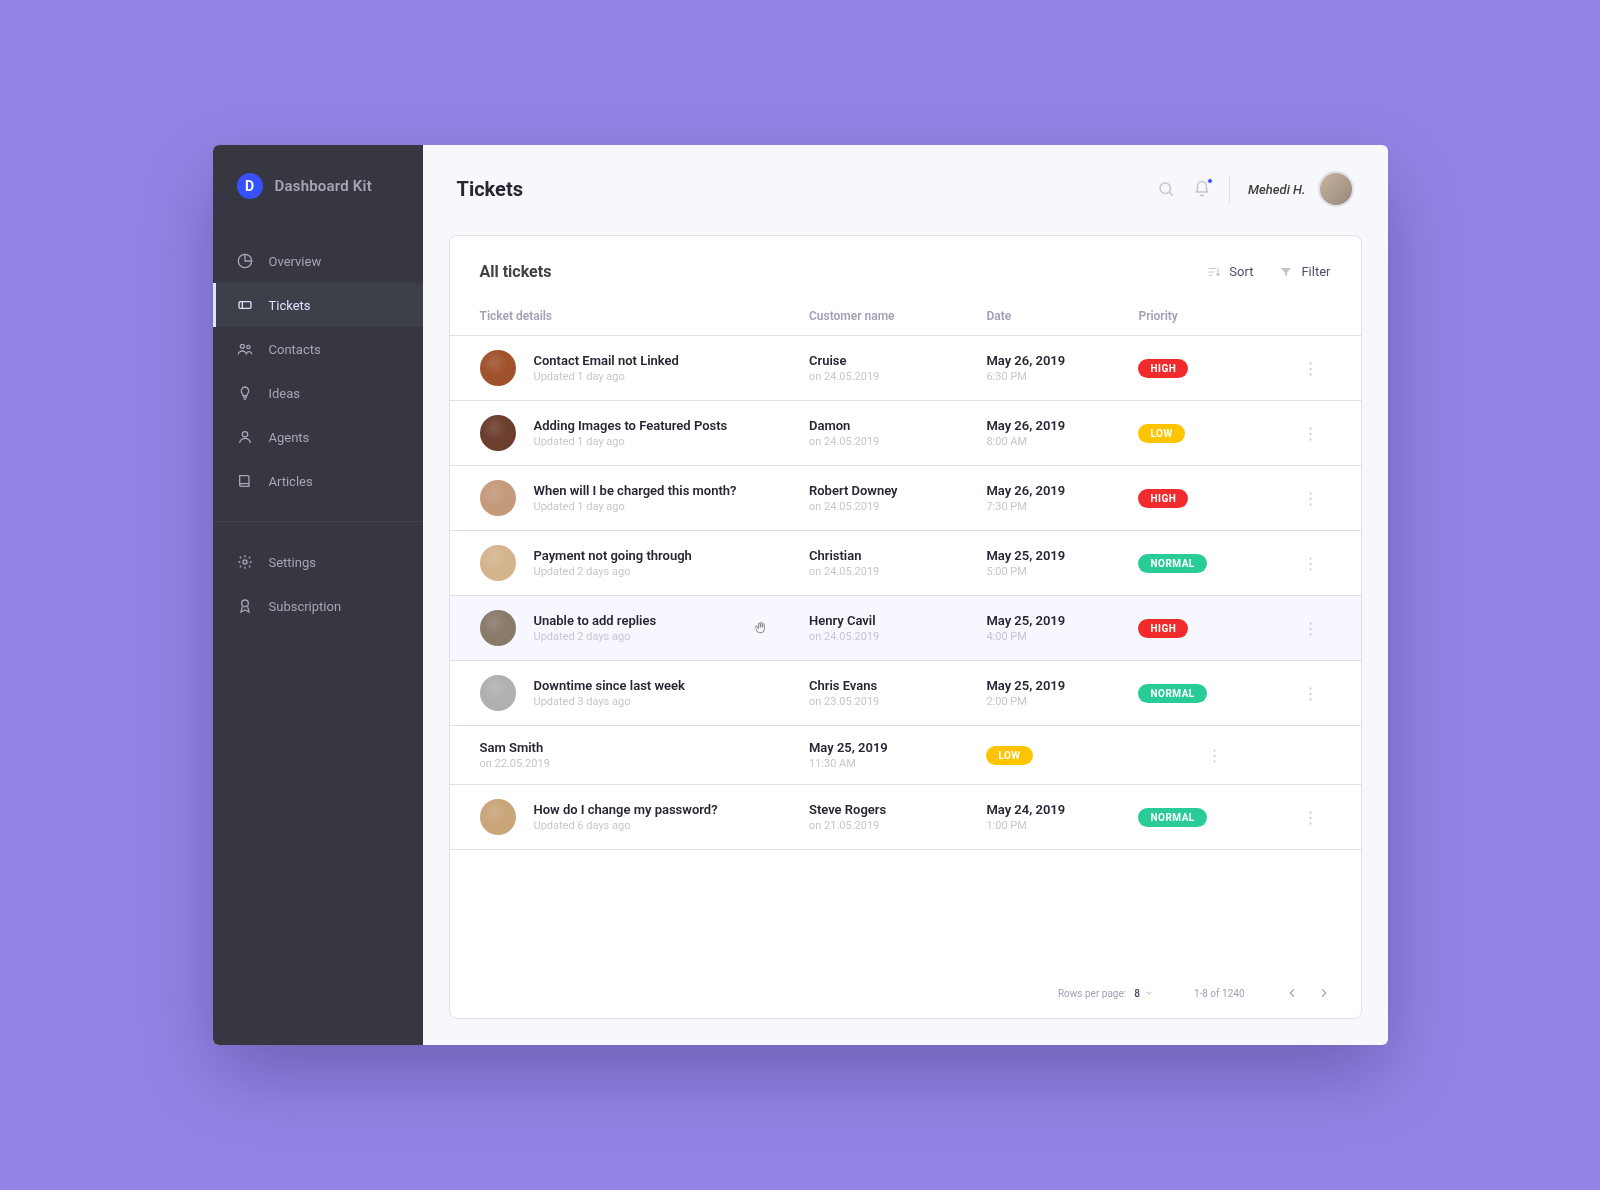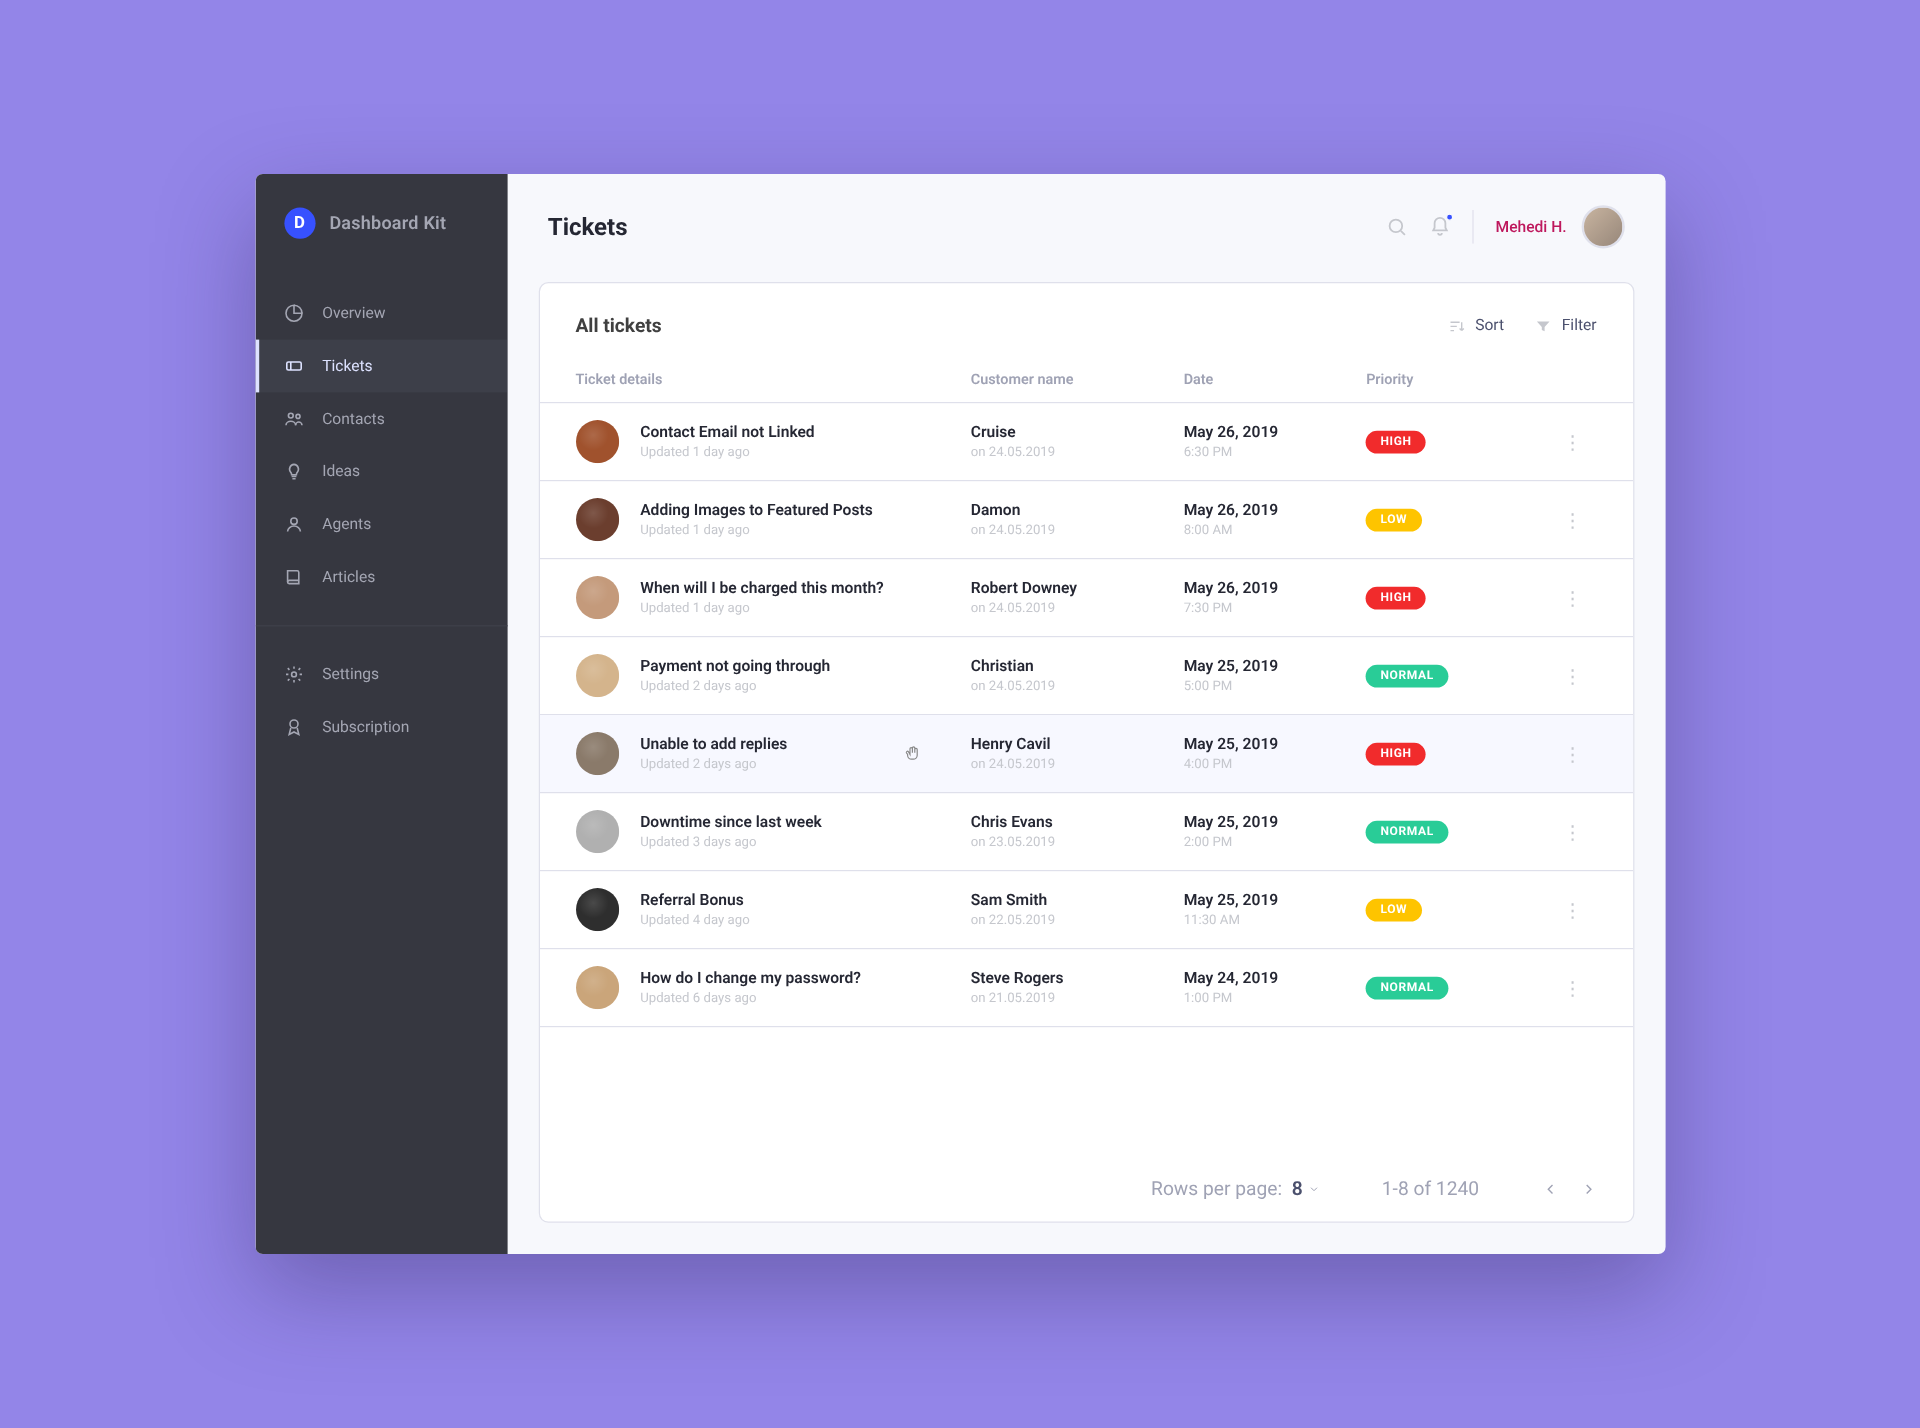--- a/index.html
+++ b/index.html
@@ -65,21 +65,21 @@
   .topbar {
     display:flex; align-items:center; justify-content:space-between;
     padding:26px 34px 18px 34px;
   }
   .page-title { font-size:20px; font-weight:700; color:#252733; }
   .topbar-right { display:flex; align-items:center; gap:18px; }
   .ico-btn { width:18px; height:18px; color:#c5c7cd; cursor:pointer; position:relative; }
   .notif-dot { position:absolute; top:-2px; right:-2px; width:6px; height:6px; border-radius:50%; background:#3751ff; border:1px solid #f7f8fc; }
   .vdiv { width:1px; height:28px; background:#dfe0eb; }
   .user { display:flex; align-items:center; gap:12px; }
-  .user-name { font-size:13px; color:#be185d; font-weight:500; }
+  .user-name { font-size:13px; color:#404040; font-weight:500;font-style:italic; }
   .avatar { width:36px; height:36px; border-radius:50%; background:#ccc; border:2px solid #dfe0eb; background-size:cover; background-position:center; }
   
   .card {
     margin:10px 26px 26px 26px;
     background:#fff; border:1px solid #dfe0eb; border-radius:8px;
     display:flex; flex-direction:column; flex:1; overflow:hidden;
   }
   .card-head {
     display:flex; align-items:center; justify-content:space-between;
     padding:26px 30px 8px 30px;
@@ -117,22 +117,22 @@
     font-size:10px; font-weight:700; color:#fff; letter-spacing:.5px;
   }
   .badge.HIGH { background:#f12b2c; }
   .badge.LOW { background:#fec400; }
   .badge.NORMAL { background:#29cc97; }
   .row-more { color:#c5c7cd; cursor:pointer; text-align:center; font-size:16px; }
   
   .pager {
     margin-top:auto;
     display:flex; align-items:center; justify-content:flex-end;
-    gap:52px; padding:18px 30px;
-    font-size:16px; color:#9fa2b4;
+    gap:40px; padding:18px 30px;
+    font-size:10px; color:#9fa2b4;
   }
   .rows-per { display:flex; align-items:center; gap:8px; }
   .rows-per .val { color:#4b506d; font-weight:600; display:flex; align-items:center; gap:4px; cursor:pointer;}
   .pager-nav { display:flex; gap:18px; }
   .chev { width:14px; height:14px; color:#9fa2b4; cursor:pointer; }
   
   .hand-cursor {
     position:absolute; width:16px; height:16px; pointer-events:none;
   }
 </style>
@@ -399,28 +399,20 @@
        <div class="sub">on 23.05.2019</div>
      </div>
      <div class="cell-date">
        <div class="main">May 25, 2019</div>
        <div class="sub">2:00 PM</div>
      </div>
      <div><span class="badge NORMAL">NORMAL</span></div>
      <div class="row-more">⋮</div>
           </div>
           <div class="trow">
-            <div class="cell-title">
-       <div class="row-avatar" style="background:radial-gradient(circle at 40% 35%, #fff2, transparent 40%), #2e2e2e"></div>
-       <div>
-         <div class="title-main">Referral Bonus</div>
-         <div class="sub">Updated 4 day ago</div>
-       </div>
-
-     </div>
      <div class="cell-name">
        <div class="main">Sam Smith</div>
        <div class="sub">on 22.05.2019</div>
      </div>
      <div class="cell-date">
        <div class="main">May 25, 2019</div>
        <div class="sub">11:30 AM</div>
      </div>
      <div><span class="badge LOW">LOW</span></div>
      <div class="row-more">⋮</div>

